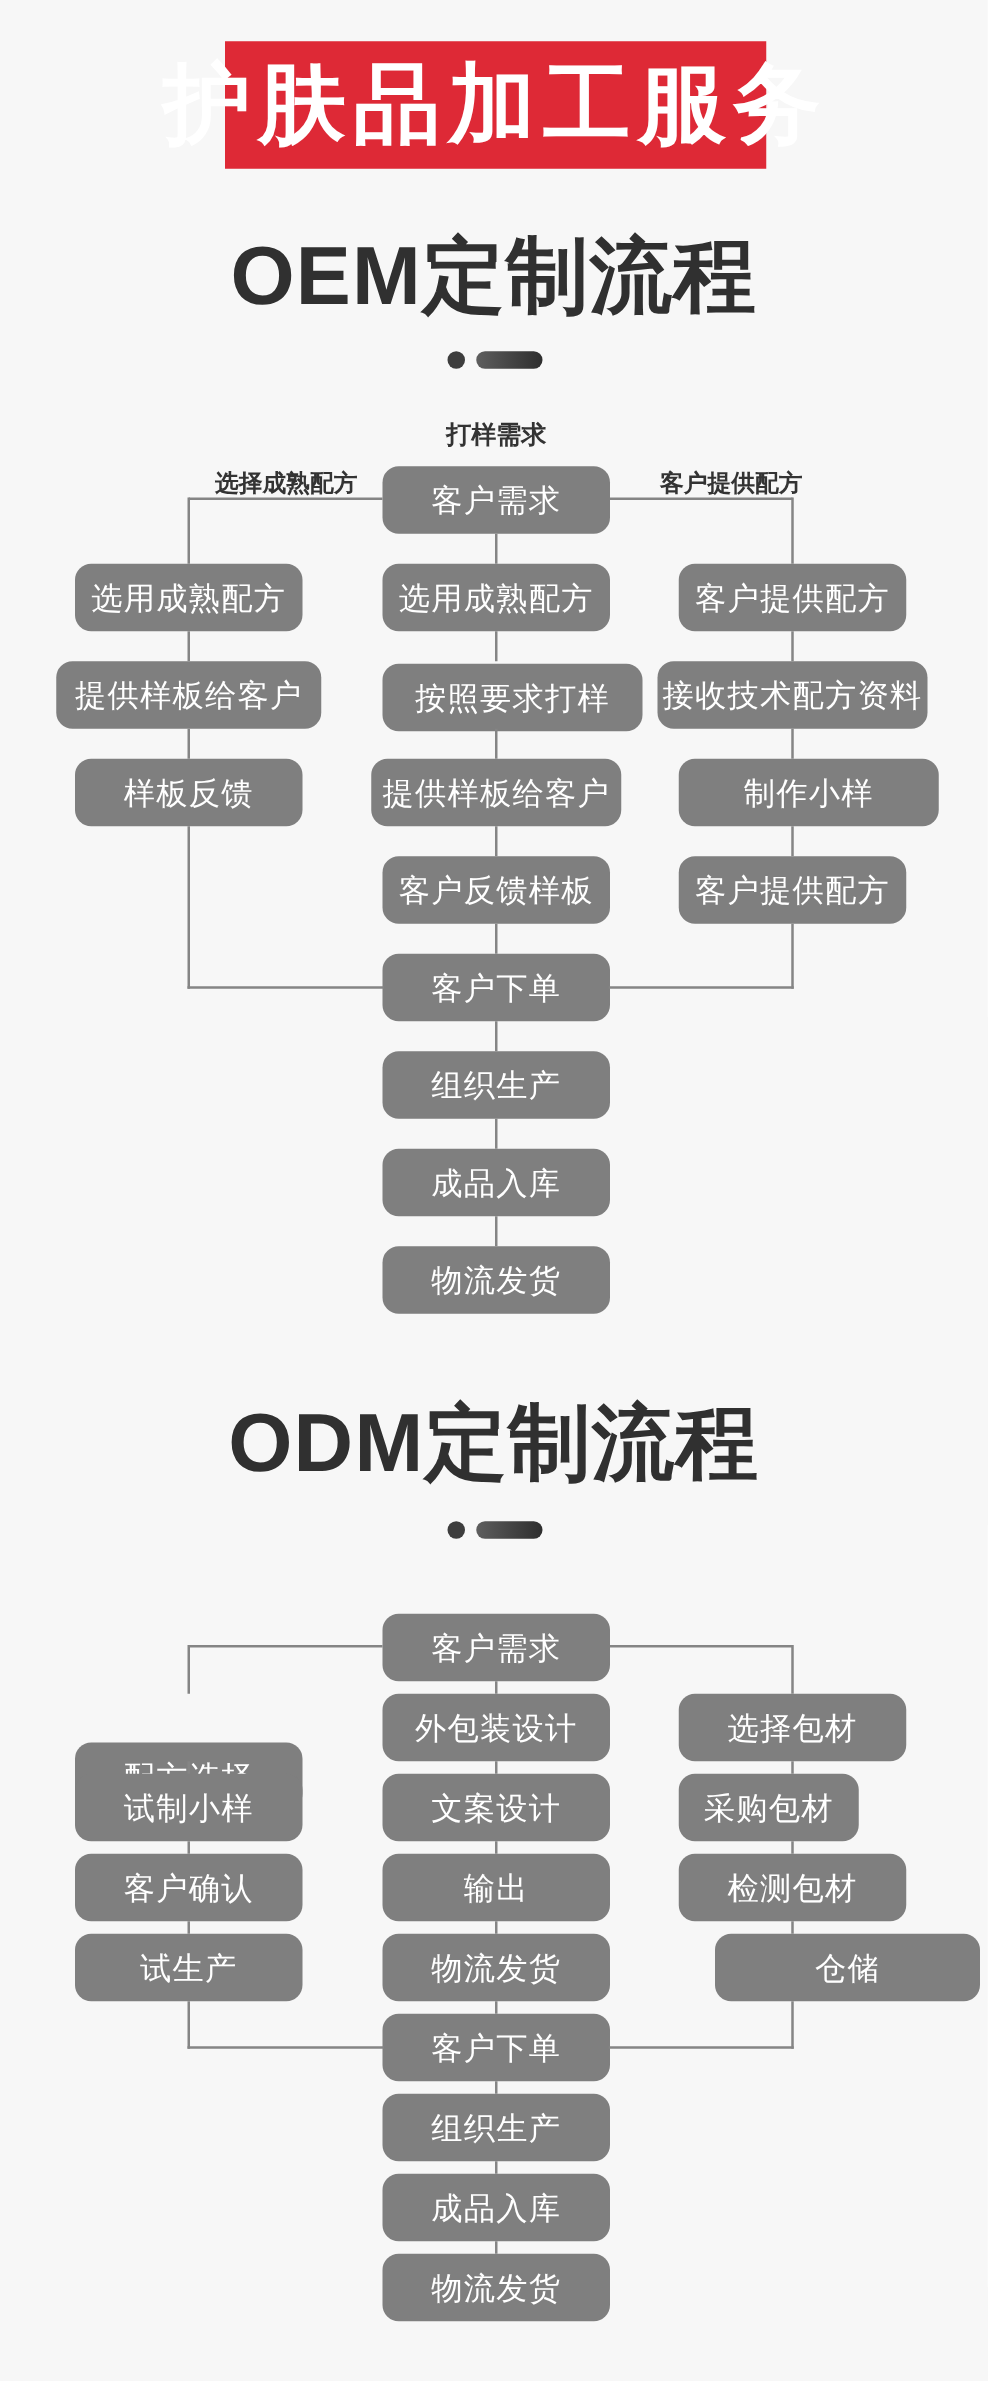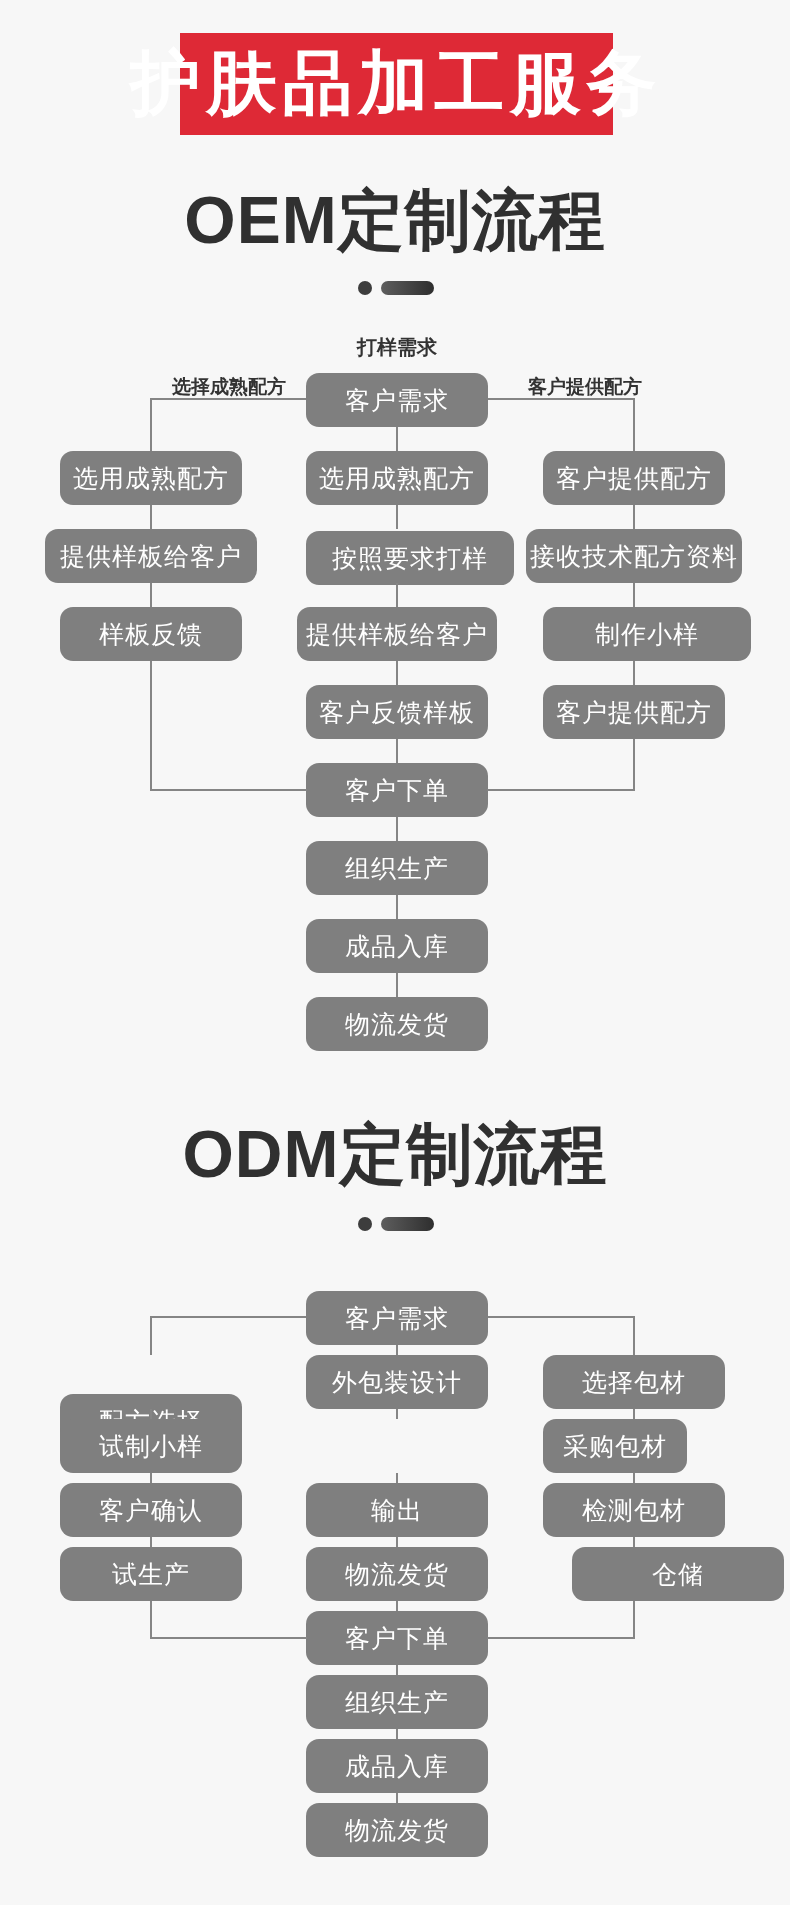--- a/index.html
+++ b/index.html
@@ -76,20 +76,21 @@
   </div>
 
   <div class="fbox" style="left:306px;top:1291px;width:182px">客户需求</div>
 
   <div class="fbox" style="left:60px;top:1394px;width:182px">配方选择</div>
   <div class="fbox" style="left:60px;top:1419px;width:182px">试制小样</div>
   <div class="fbox" style="left:60px;top:1483px;width:182px">客户确认</div>
   <div class="fbox" style="left:306px;top:1355px;width:182px">外包装设计</div>
 
   <div class="fbox" style="left:60px;top:1547px;width:182px">试生产</div>
+  <div class="fbox" style="left:306px;top:1419px;width:182px">文案设计</div>
   <div class="fbox" style="left:306px;top:1483px;width:182px">输出</div>
   <div class="fbox" style="left:306px;top:1547px;width:182px">物流发货</div>
 
   <div class="fbox" style="left:543px;top:1355px;width:182px">选择包材</div>
   <div class="fbox" style="left:543px;top:1419px;width:144px">采购包材</div>
   <div class="fbox" style="left:543px;top:1483px;width:182px">检测包材</div>
   <div class="fbox" style="left:572px;top:1547px;width:212px">仓储</div>
 
   <div class="fbox" style="left:306px;top:1611px;width:182px">客户下单</div>
   <div class="fbox" style="left:306px;top:1675px;width:182px">组织生产</div>

